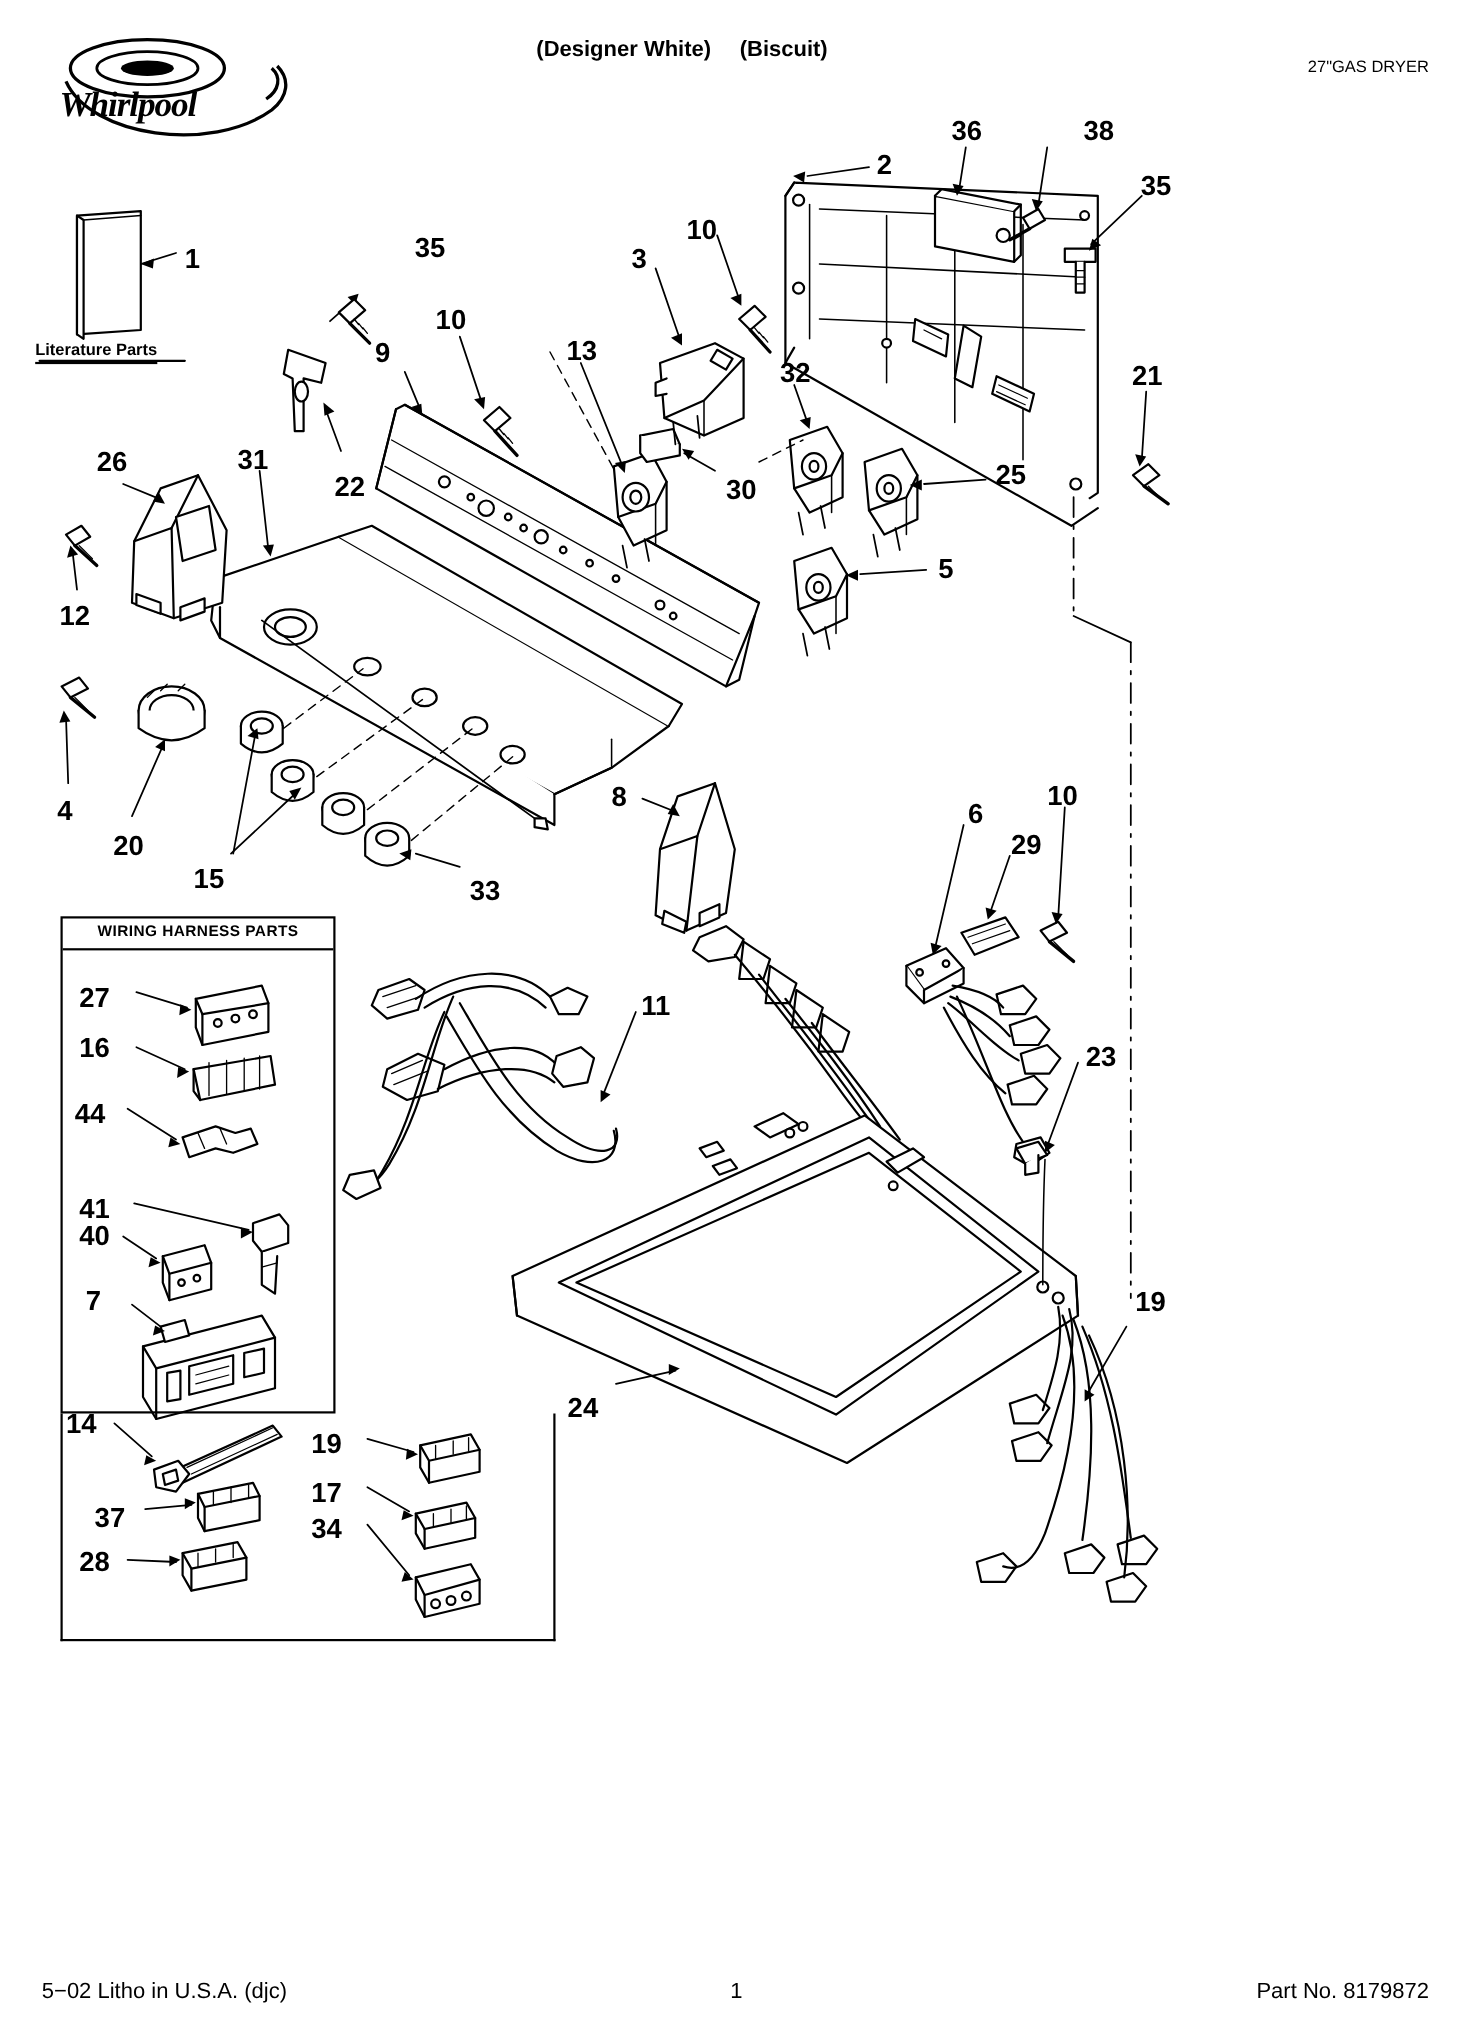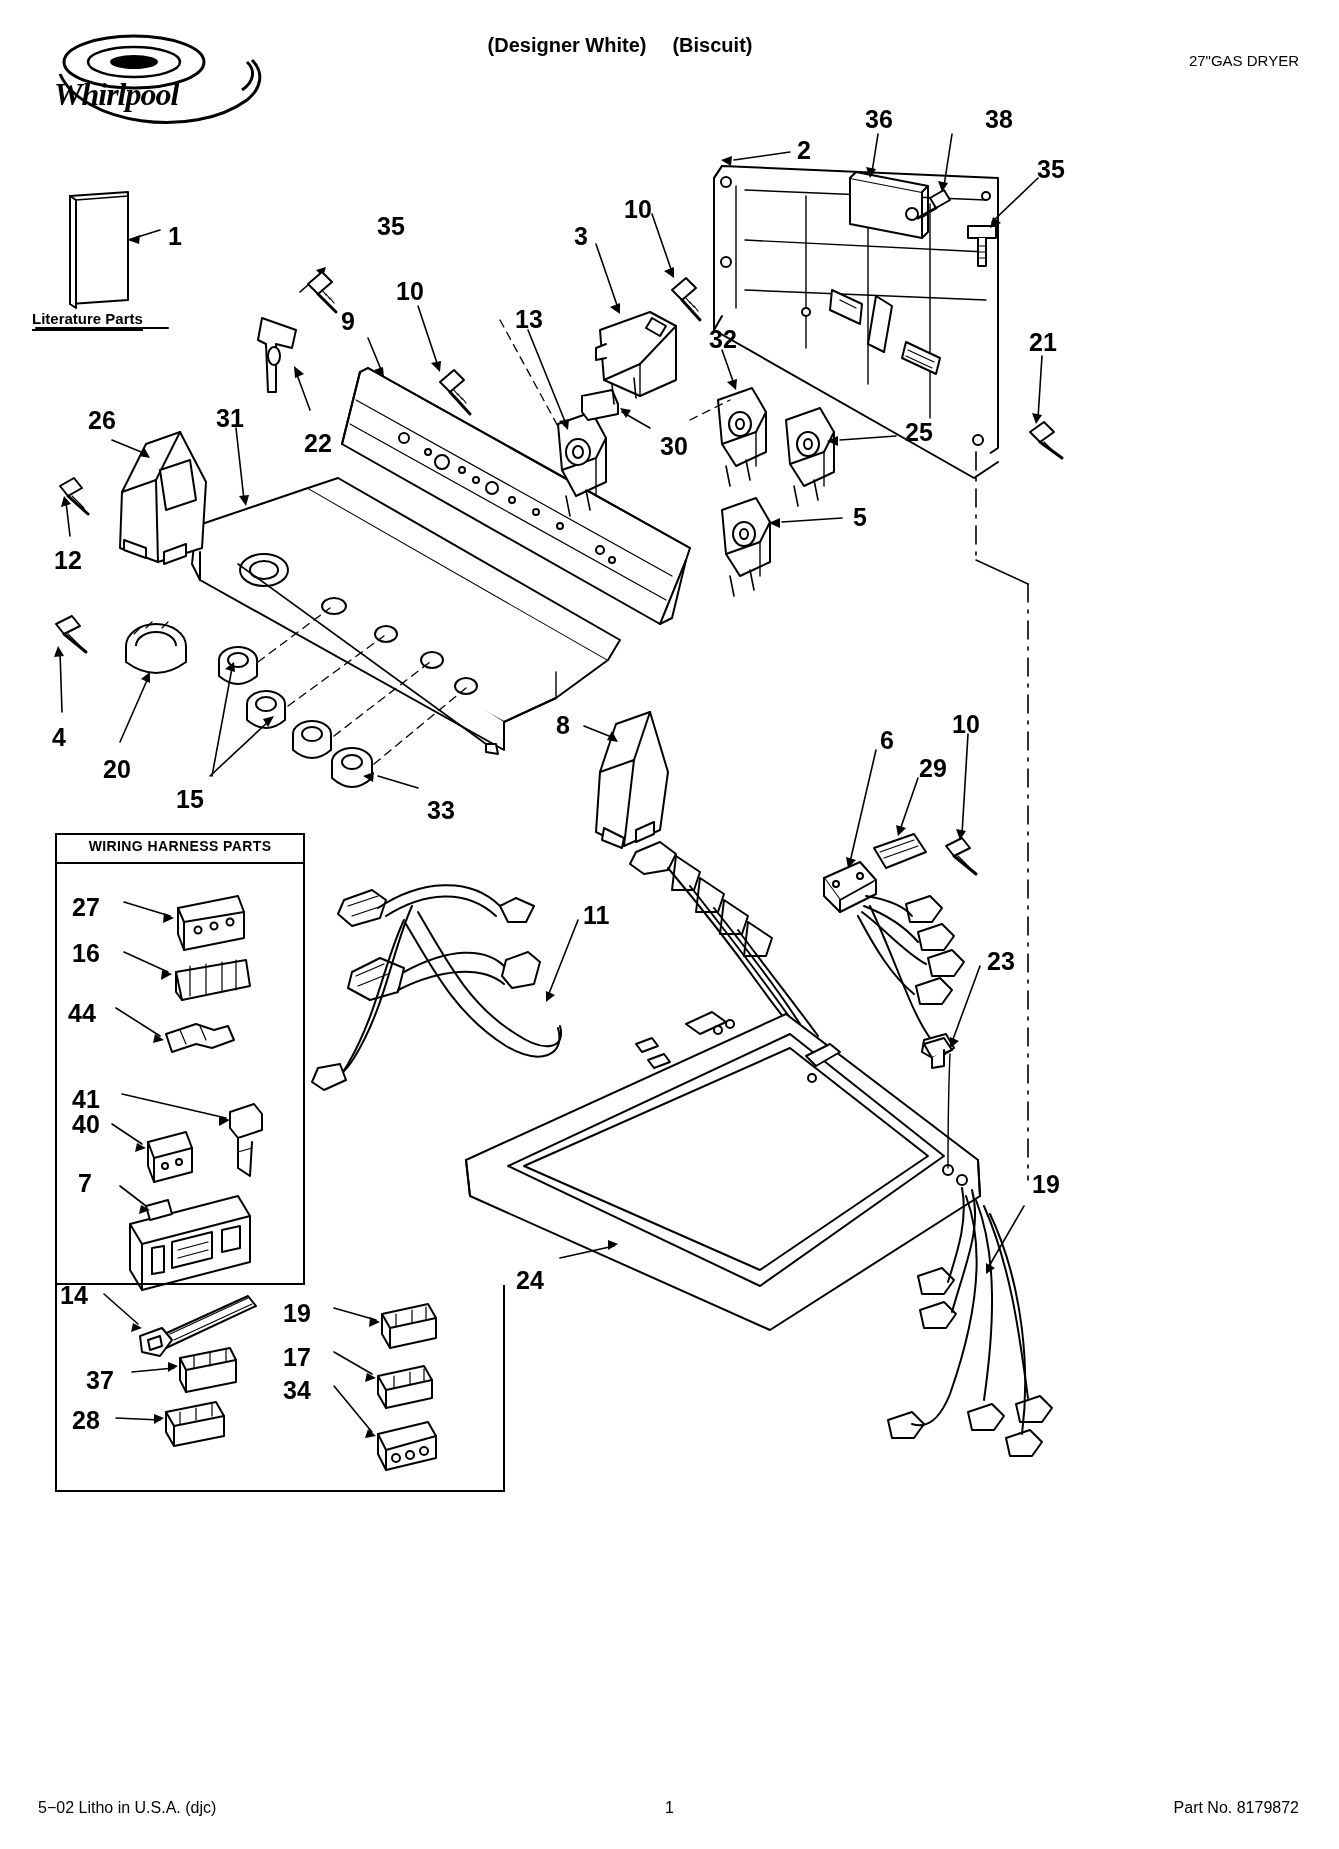--- a/index.html
+++ b/index.html
@@ -66,21 +66,21 @@
     font-size: 15px;
     letter-spacing: 0px;
   }
 
   
   .footer {
     position: absolute;
     left: 0; bottom: 28px;
     width: 1339px;
     height: 22px;
-    font-size: 16px;
+    font-size: 20px;
   }
   .footer-left  { position: absolute; left: 38px;  top: 0; }
   .footer-mid   { position: absolute; left: 0; top: 0; width: 1339px; text-align:center;}
   .footer-right { position: absolute; right: 40px; top: 0; }
 
   
   .callout {
     position: absolute;
     font-family: "Liberation Sans", sans-serif;
     font-size: 25px;

